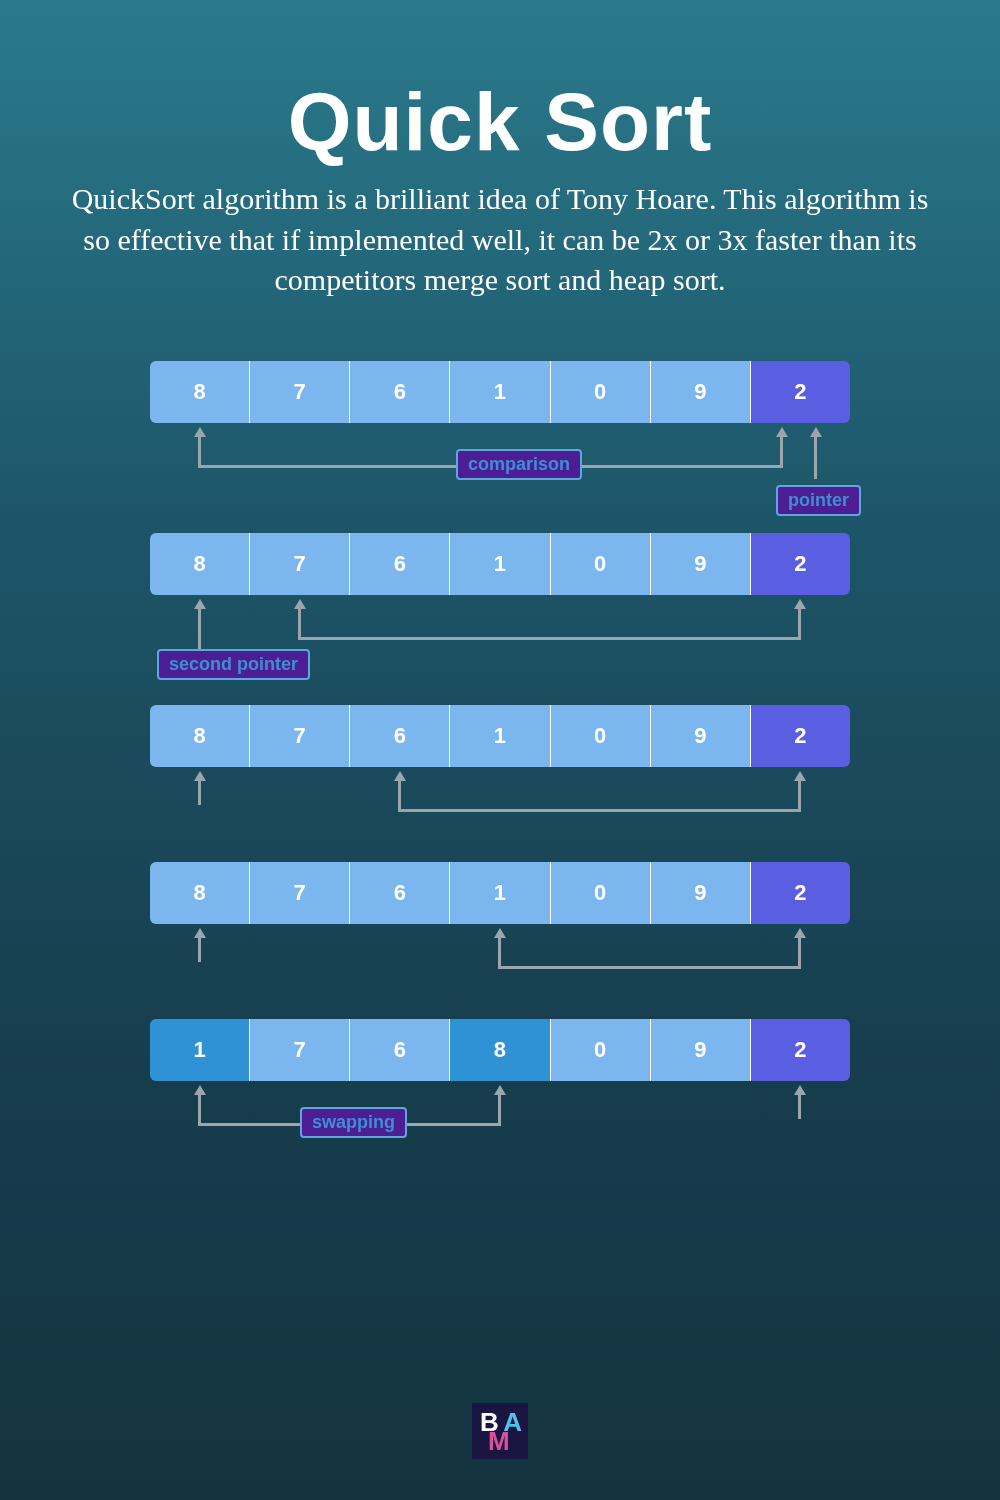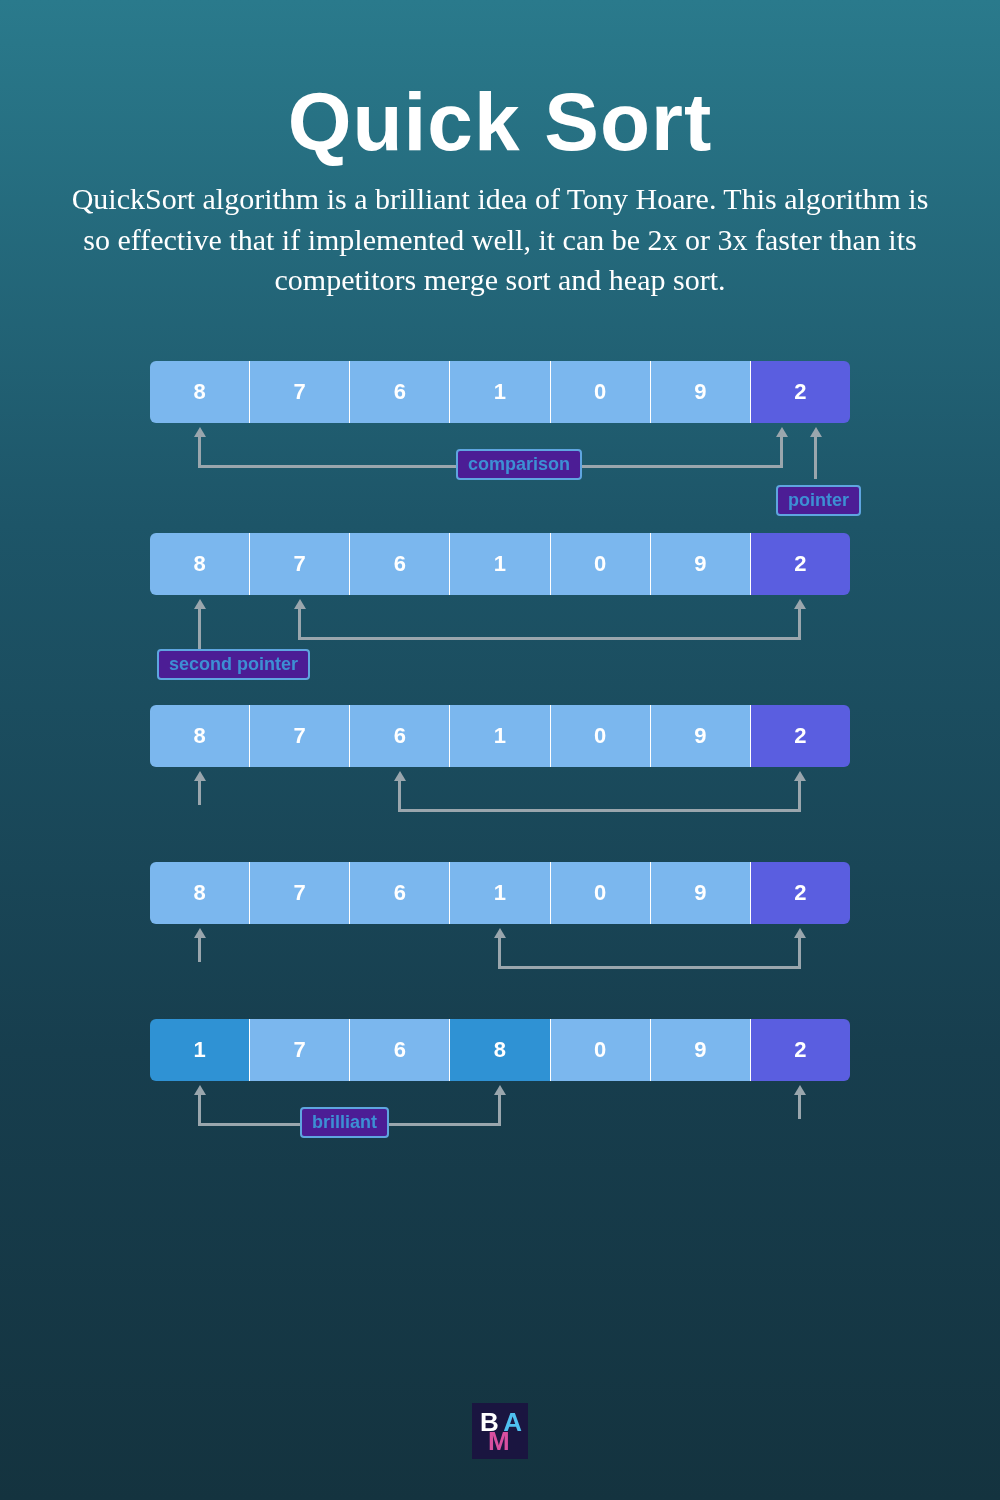--- a/index.html
+++ b/index.html
@@ -216,21 +216,21 @@
       <div class="cell swap">8</div>
       <div class="cell">0</div>
       <div class="cell">9</div>
       <div class="cell pivot">2</div>
     </div>
     <div class="arrow-up" style="left:44px; top:66px;"></div>
     <div class="stem" style="left:48px; top:76px; height:30px;"></div>
     <div class="arrow-up" style="left:344px; top:66px;"></div>
     <div class="stem" style="left:348px; top:76px; height:30px;"></div>
     <div class="hbar" style="left:48px; top:104px; width:303px;"></div>
-    <div class="lbl" style="left:150px; top:88px;">brilliant</div>
+    <div class="lbl" style="left:150px; top:88px;">swapping</div>
     <div class="arrow-up" style="left:644px; top:66px;"></div>
     <div class="stem" style="left:648px; top:76px; height:24px;"></div>
   </div>
 </div>
 
 <div class="footer">
   <div class="logo">
     <span class="b">B</span>
     <span class="a">A</span>
     <span class="m">M</span>

